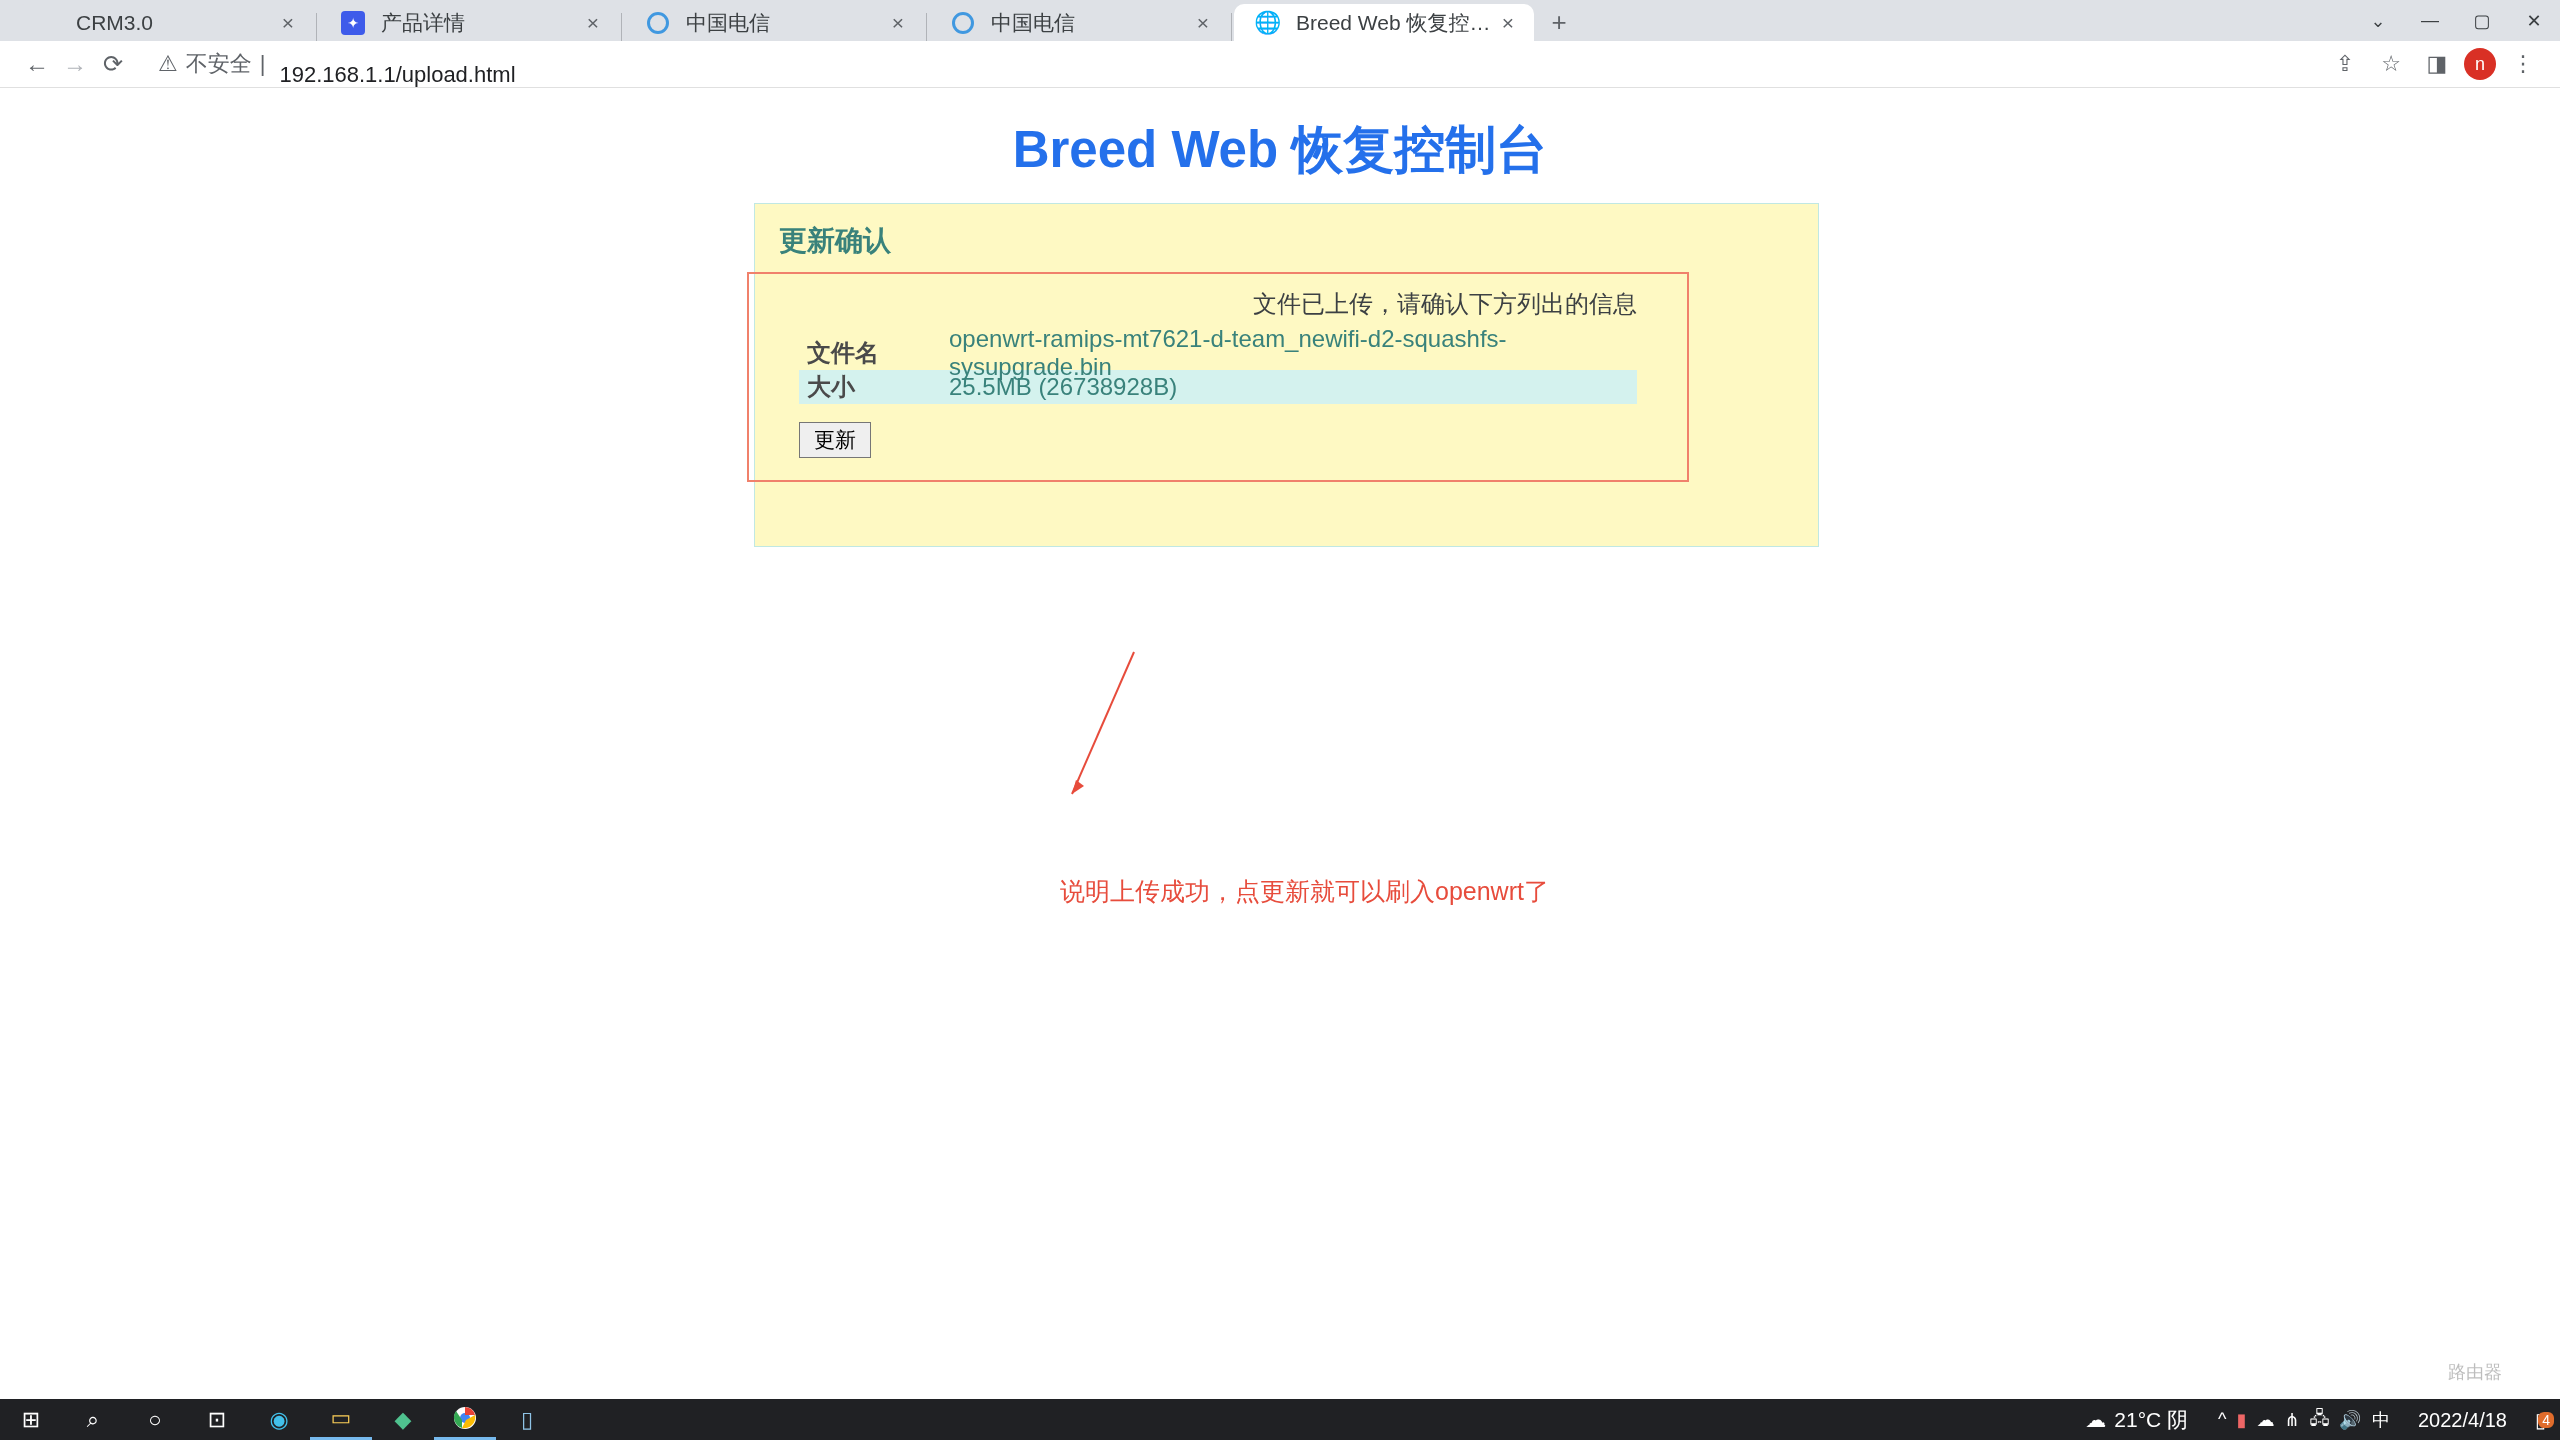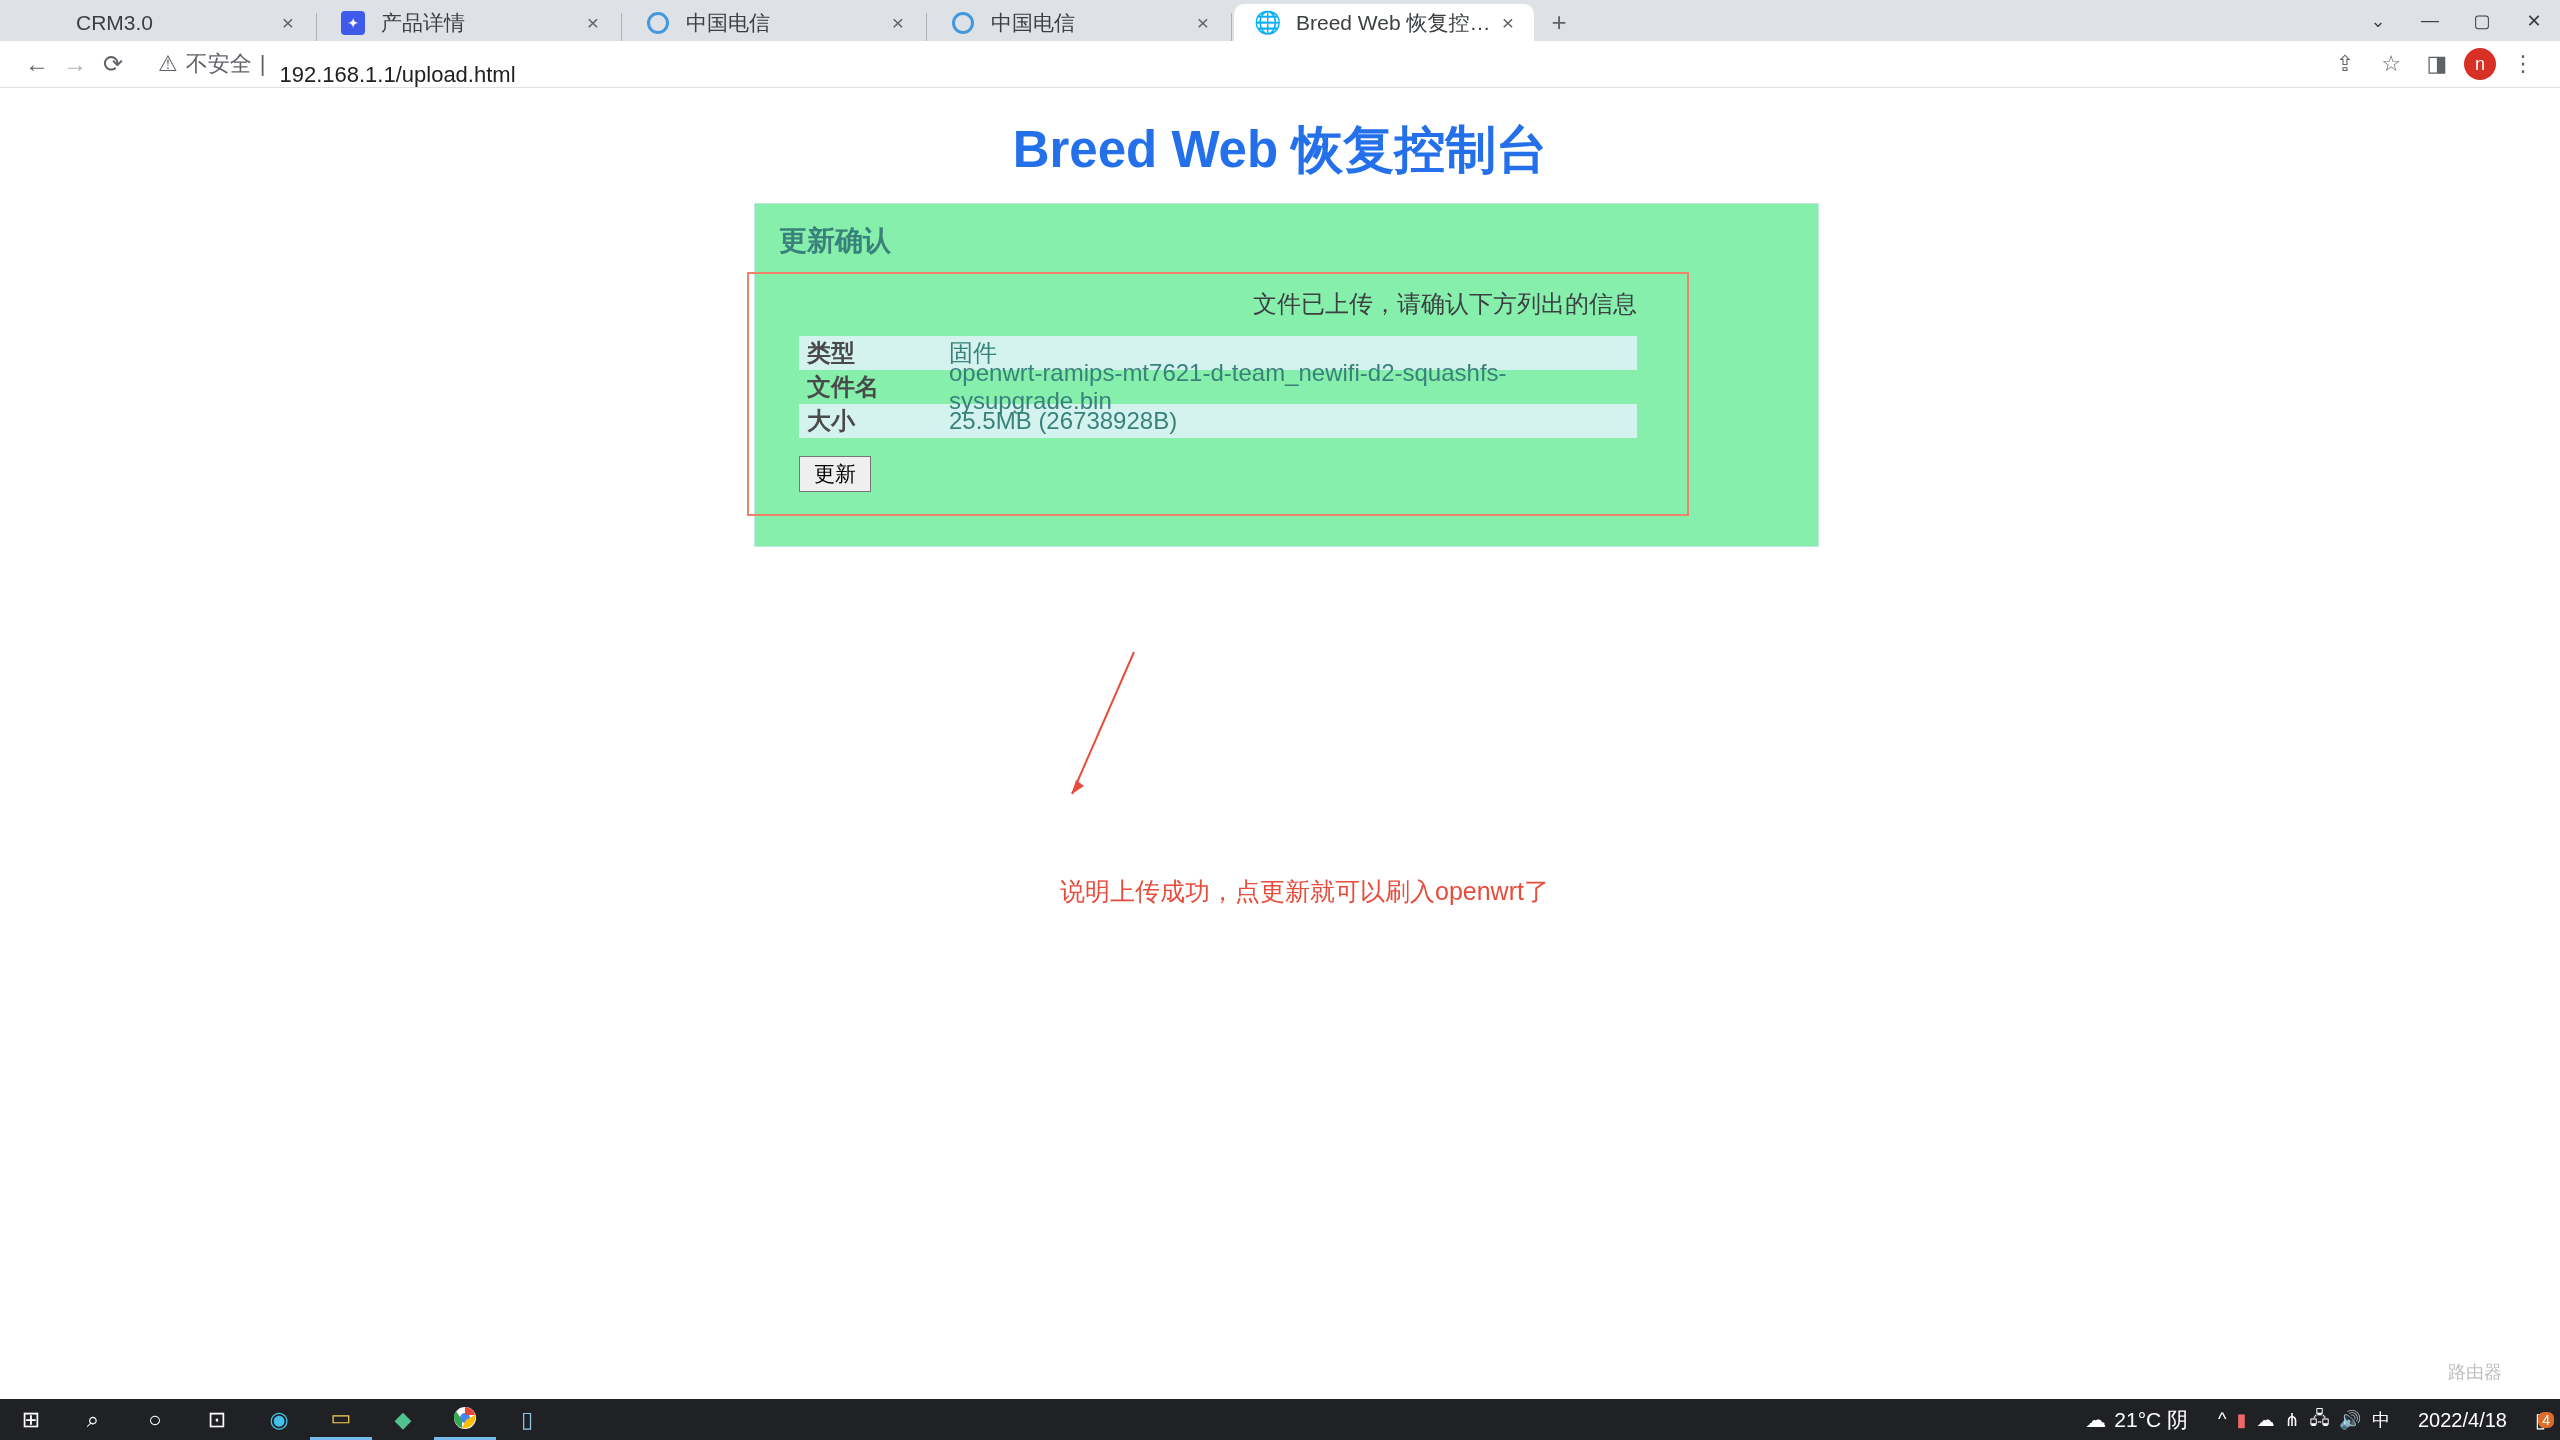--- a/index.html
+++ b/index.html
@@ -183,21 +183,21 @@
       text-align: center;
       font-size: 51px;
       font-weight: bold;
       color: #2470EB;
       padding-top: 28px;
     }
     .panel {
       width: 1065px;
       margin-left: 754px;
       margin-top: 18px;
-      background: #86efac;
+      background: #fef9c3;
       border: 1px solid #c0e8e3;
       min-height: 344px;
     }
     .panel-header {
       padding: 18px 24px 12px;
       font-size: 28px;
       font-weight: bold;
       color: #39827B;
     }
     .red-box {
@@ -436,24 +436,20 @@
 </div>
 
 <div class="page-content">
   <h1 class="page-title">Breed Web 恢复控制台</h1>
 
   <div class="panel">
     <div class="panel-header">更新确认</div>
     <div class="red-box">
       <div class="upload-msg">文件已上传，请确认下方列出的信息</div>
       <div class="info-table">
-        <div class="info-row odd">
-          <div class="info-label">类型</div>
-          <div class="info-value">固件</div>
-        </div>
         <div class="info-row">
           <div class="info-label">文件名</div>
           <div class="info-value">openwrt-ramips-mt7621-d-team_newifi-d2-squashfs-sysupgrade.bin</div>
         </div>
         <div class="info-row odd">
           <div class="info-label">大小</div>
           <div class="info-value">25.5MB (26738928B)</div>
         </div>
       </div>
       <div class="update-btn-wrap">

